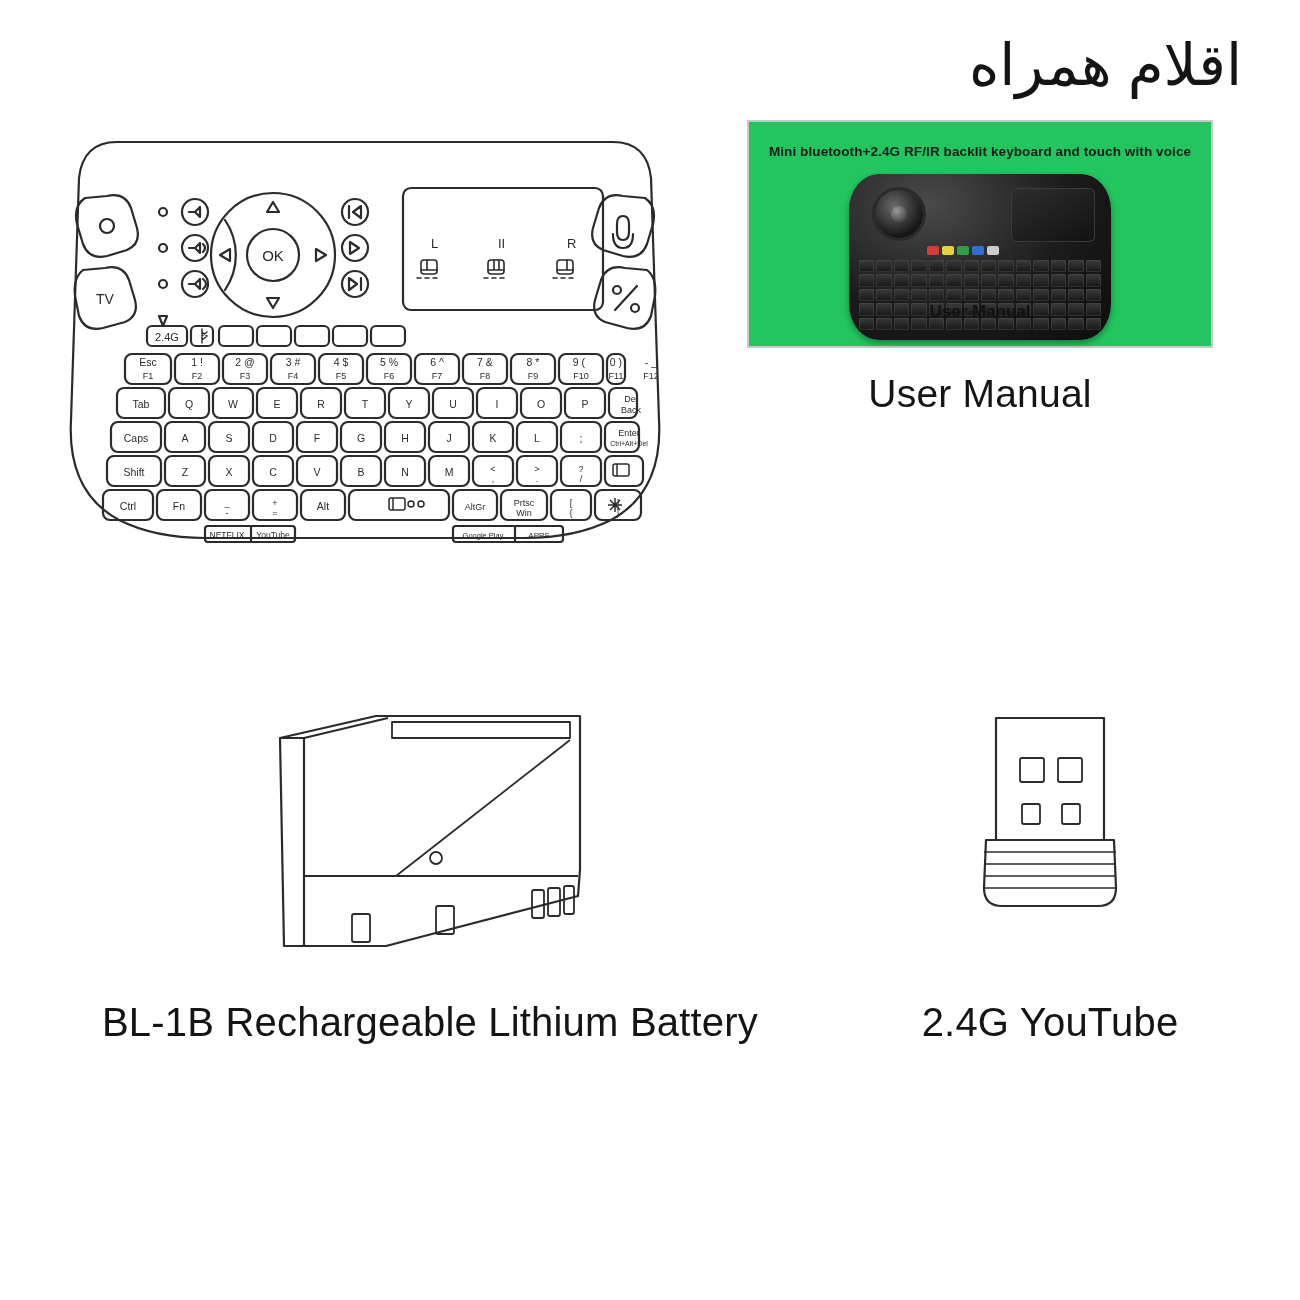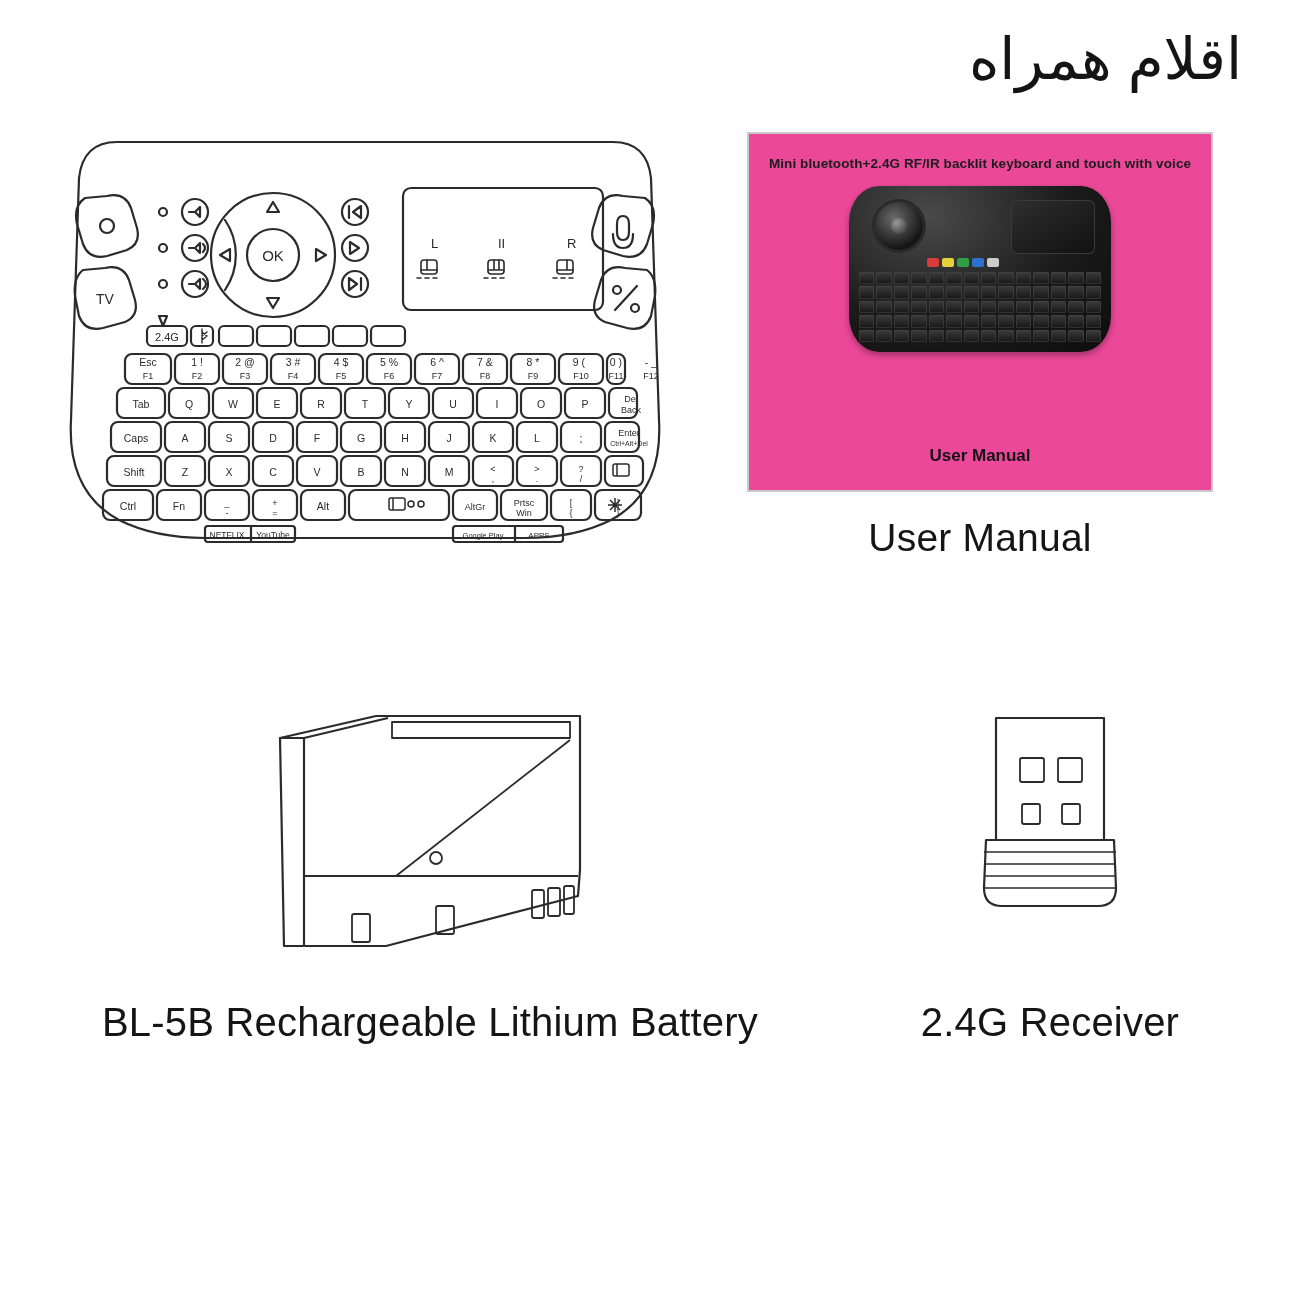--- a/index.html
+++ b/index.html
@@ -12,21 +12,21 @@
     height: 1300px;
     font-family: "Liberation Sans", sans-serif;
     color: #1a1a1a;
     position: relative;
     overflow: hidden;
   }
 
   
   .brand {
     position: absolute;
-    top: 30px;
+    top: 36px;
     right: 58px;
     font-size: 58px;
     line-height: 1;
     font-weight: 400;
     direction: rtl;
     letter-spacing: 1px;
     color: #141414;
   }
 
   
@@ -55,23 +55,23 @@
   #cell-keyboard .caption { margin-top: 24px; }
   #cell-manual   .caption { margin-top: 24px; }
   #cell-battery  .caption { margin-top: 30px; font-size: 40px; }
   #cell-receiver .caption { margin-top: 30px; font-size: 40px; }
 
   .art { display: block; margin: 0 auto; }
 
   
   .manual-sheet {
     width: 466px;
-    height: 360px;
-    margin: 12px auto;
-    background: #ec4899;
+    height: 228px;
+    margin: 0 auto;
+    background: #22c55e;
     border: 2px solid #c9c9c9;
     box-sizing: border-box;
     position: relative;
   }
   .manual-title {
     position: absolute;
     top: 22px;
     left: 0;
     right: 0;
     text-align: center;
@@ -530,36 +530,36 @@
 
         <rect x="292" y="190" width="12" height="28" rx="2" stroke-width="1.8"></rect>
         <rect x="308" y="188" width="12" height="28" rx="2" stroke-width="1.8"></rect>
         <rect x="324" y="186" width="10" height="28" rx="2" stroke-width="1.8"></rect>
 
         <rect x="112" y="214" width="18" height="28" rx="2" stroke-width="1.8"></rect>
         <rect x="196" y="206" width="18" height="28" rx="2" stroke-width="1.8"></rect>
         <circle cx="196" cy="158" r="6" stroke-width="1.8"></circle>
       </g>
     </svg>
-    <div class="caption">BL-5B Rechargeable Lithium Battery</div>
+    <div class="caption">BL-1B Rechargeable Lithium Battery</div>
   </div>
 
   <div class="cell" id="cell-receiver">
     <svg class="art" width="220" height="270" viewBox="0 0 220 270">
       <g class="line-art" stroke-width="2.2" stroke-linejoin="round">
 
         <path d="M56 18 L164 18 L164 140 L56 140 Z"></path>
         <rect x="80" y="58" width="24" height="24" rx="2" stroke-width="1.8"></rect>
         <rect x="118" y="58" width="24" height="24" rx="2" stroke-width="1.8"></rect>
         <rect x="82" y="104" width="18" height="20" rx="2" stroke-width="1.8"></rect>
         <rect x="122" y="104" width="18" height="20" rx="2" stroke-width="1.8"></rect>
 
         <path d="M46 140 L174 140 L176 188 Q176 206 158 206 L62 206 Q44 206 44 188 Z"></path>
         <path d="M44 152 H176" stroke-width="1.5"></path>
         <path d="M44 164 H176" stroke-width="1.5"></path>
         <path d="M44 176 H176" stroke-width="1.5"></path>
         <path d="M44 188 H176" stroke-width="1.5"></path>
       </g>
     </svg>
-    <div class="caption">2.4G Receiver</div>
+    <div class="caption">2.4G YouTube</div>
   </div>
 
 </div>
 
 </body></html>

